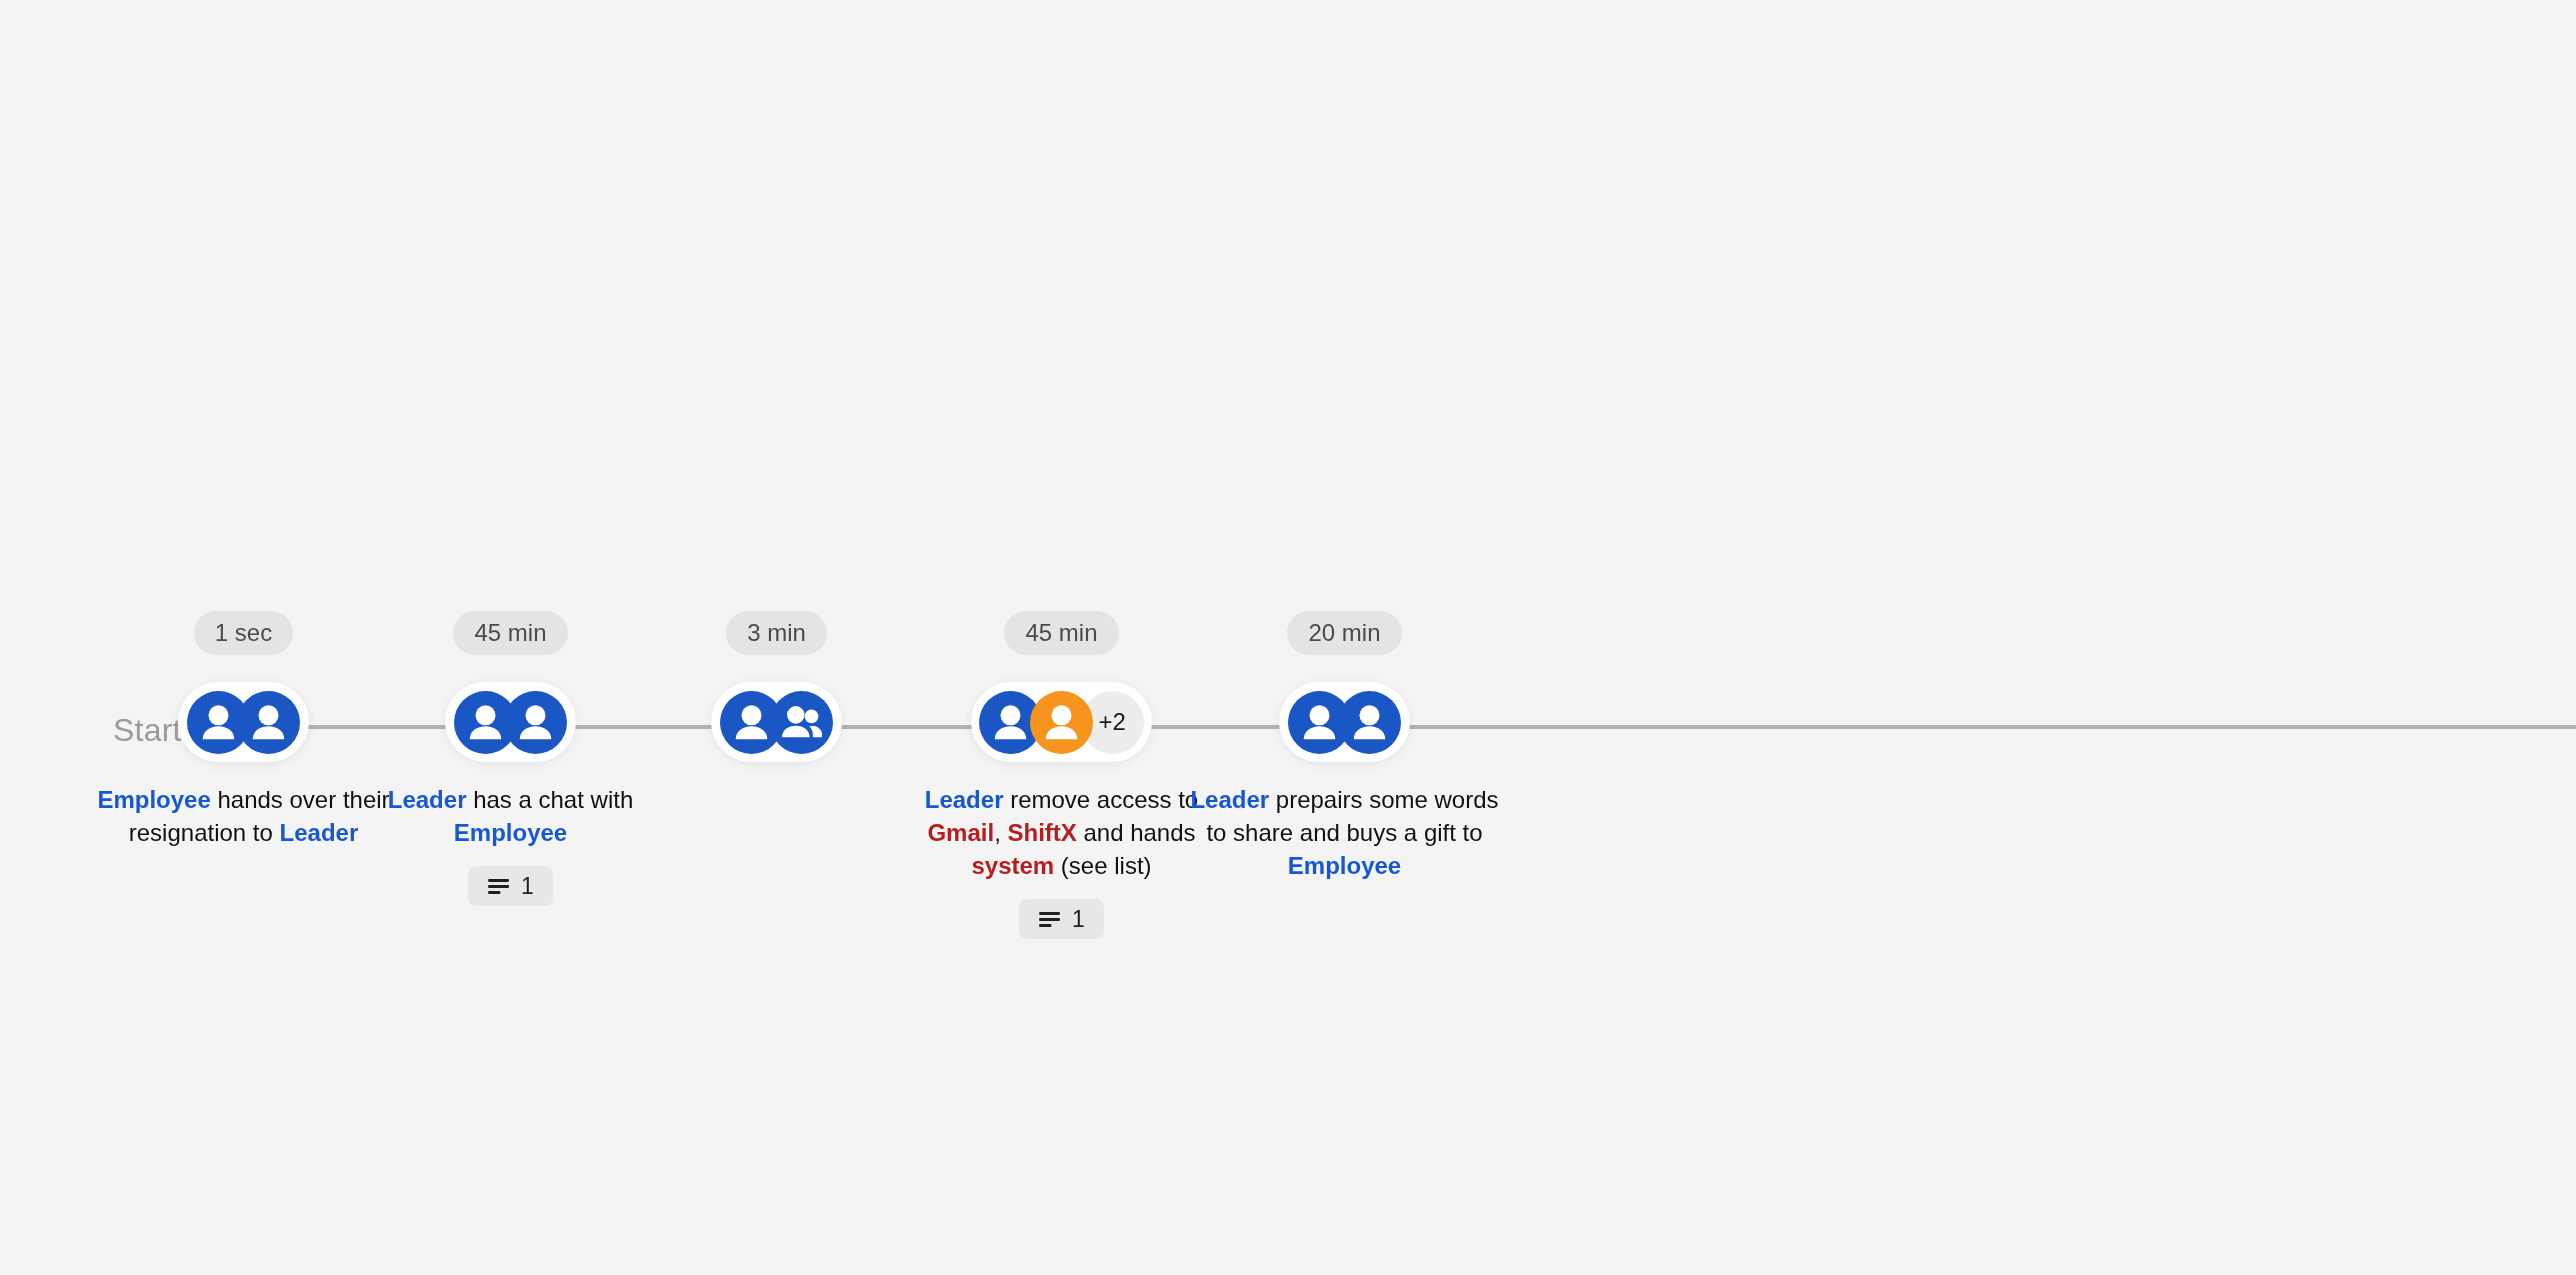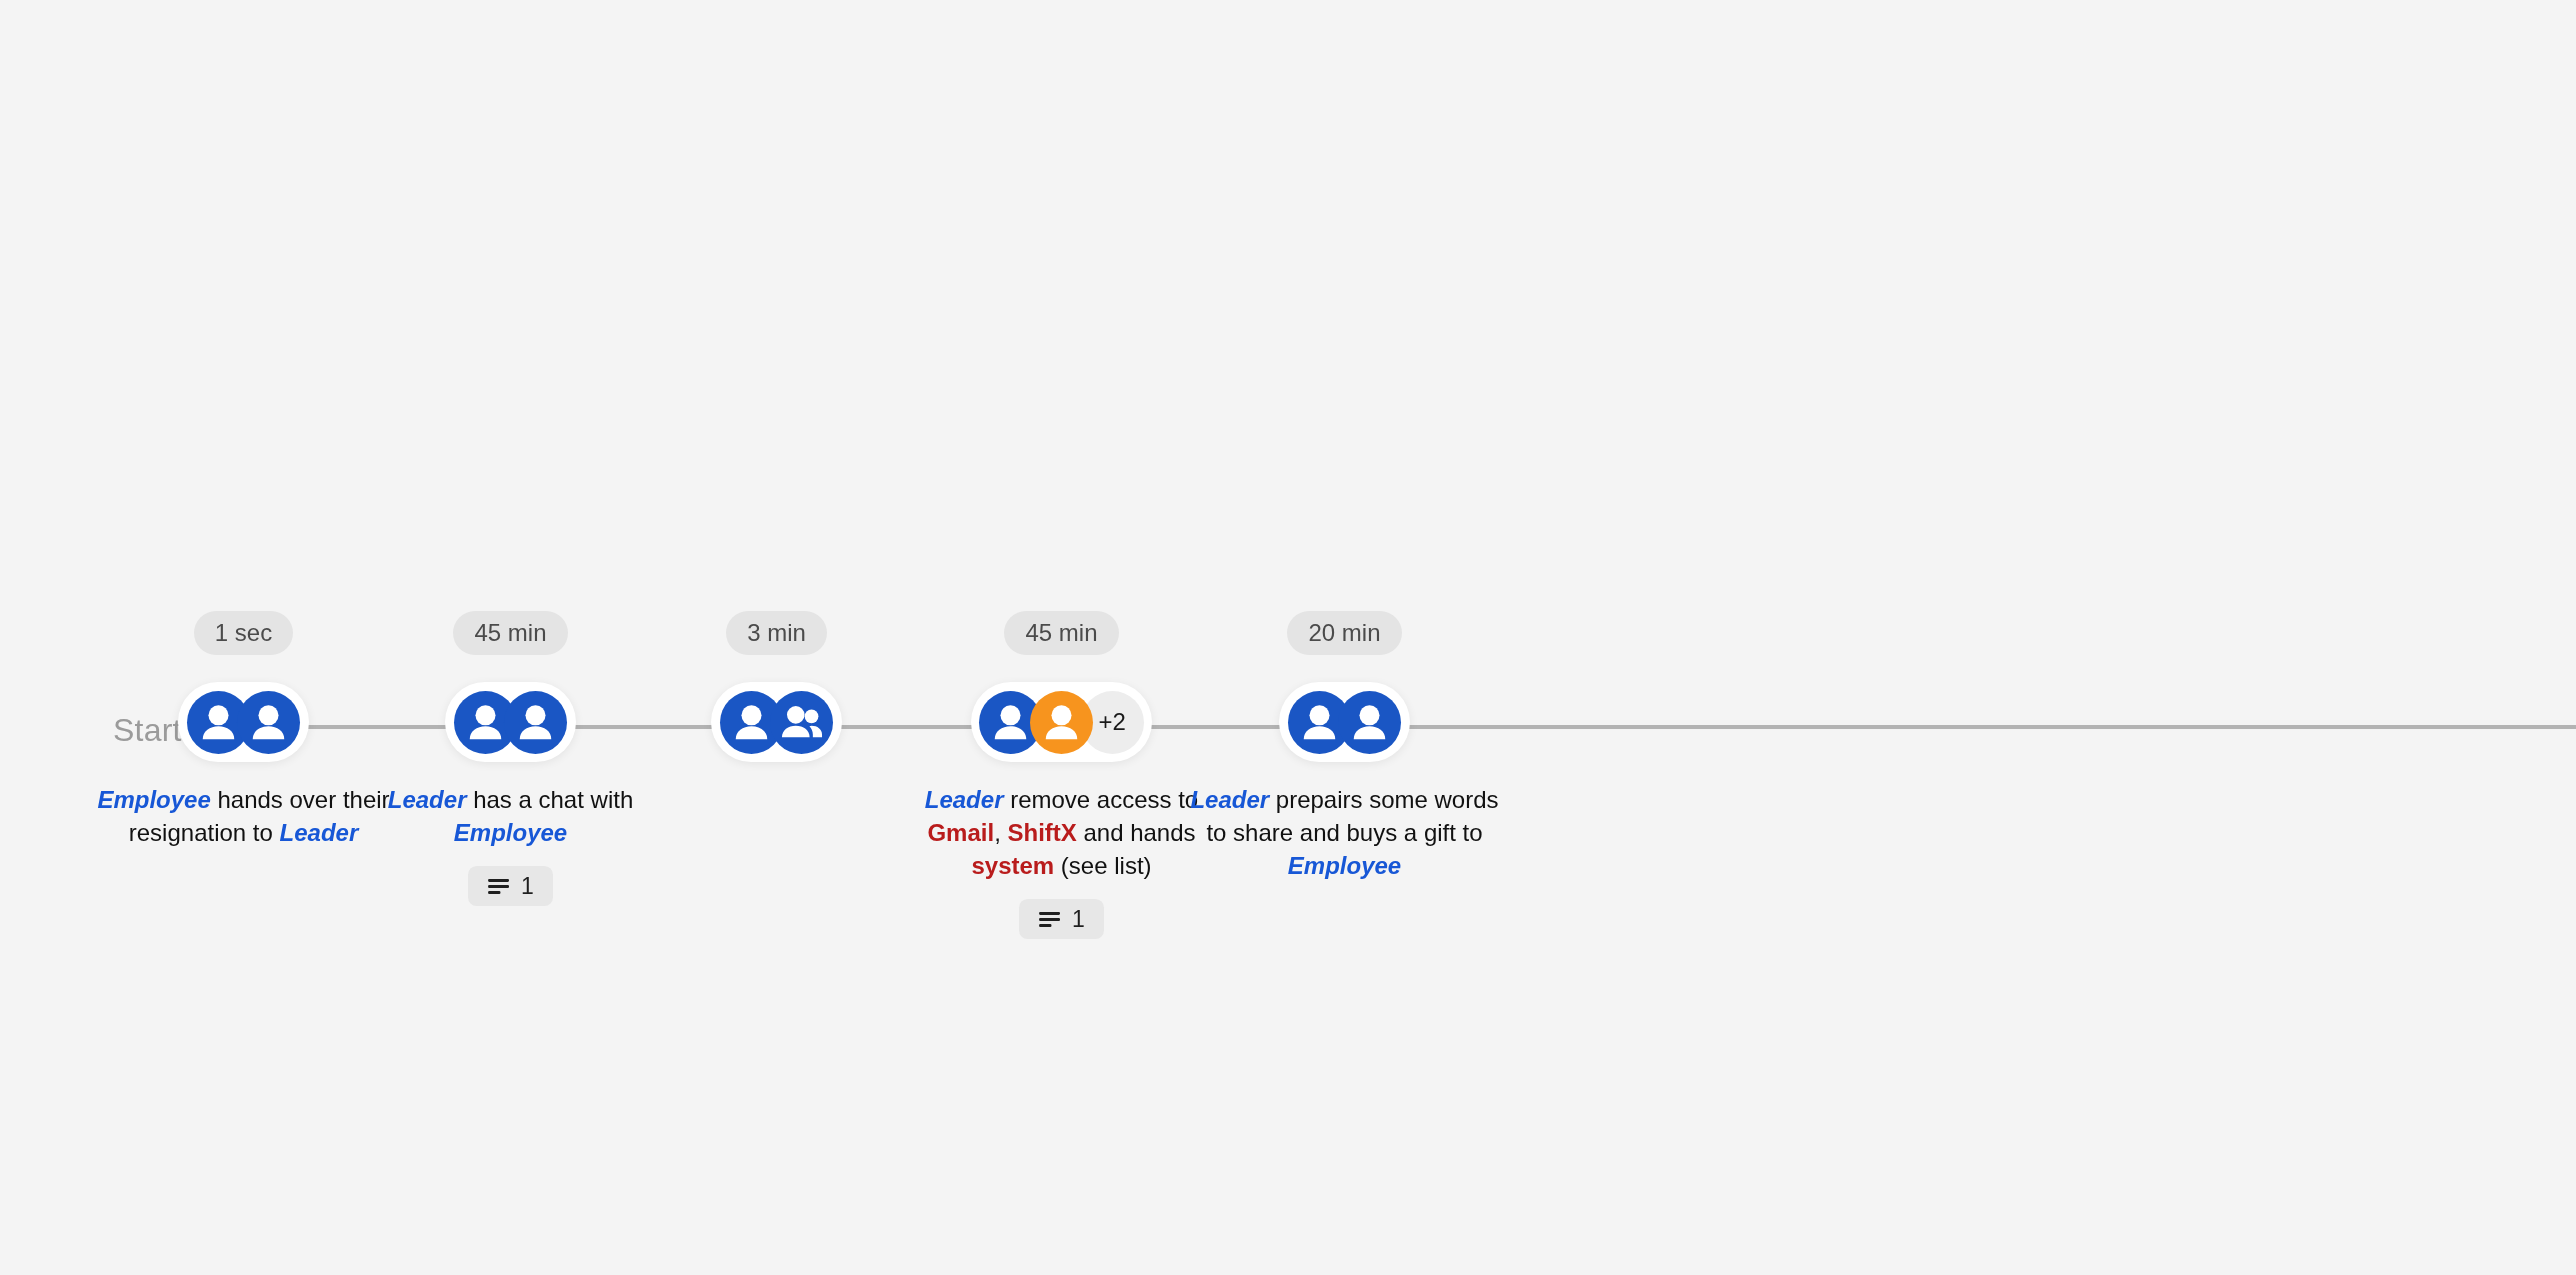--- a/index.html
+++ b/index.html
@@ -116,21 +116,21 @@
 
   
   .step-desc {
     margin-top: 21px;
     font-size: 24px;
     line-height: 1.38;
     color: #111111;
     text-align: center;
     max-width: 315px;
   }
-  .tok-blue   { color: #1757D6; font-weight: bold; font-style: italic; }
+  .tok-blue   { color: #1757D6; font-weight: bold; }
   .tok-orange { color: #b91c1c; font-weight: bold; }
 
   
   .notes-badge {
     margin-top: 17px;
     height: 40px;
     min-width: 59px;
     padding: 0 13.4px;
     border-radius: 8.6px;
     background: #E7E7E7;

